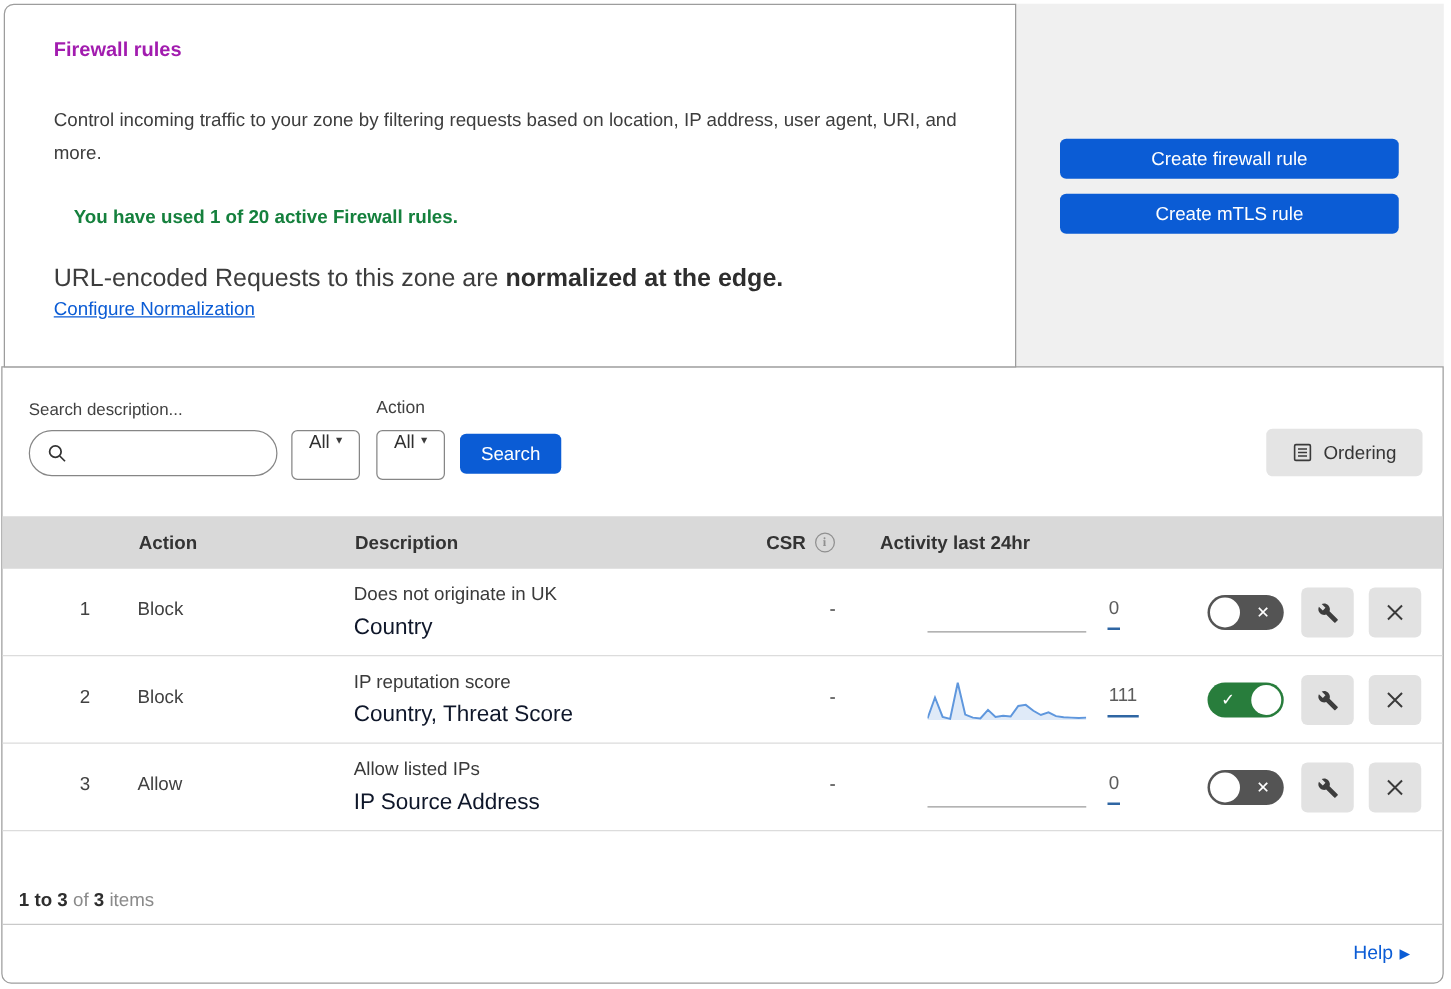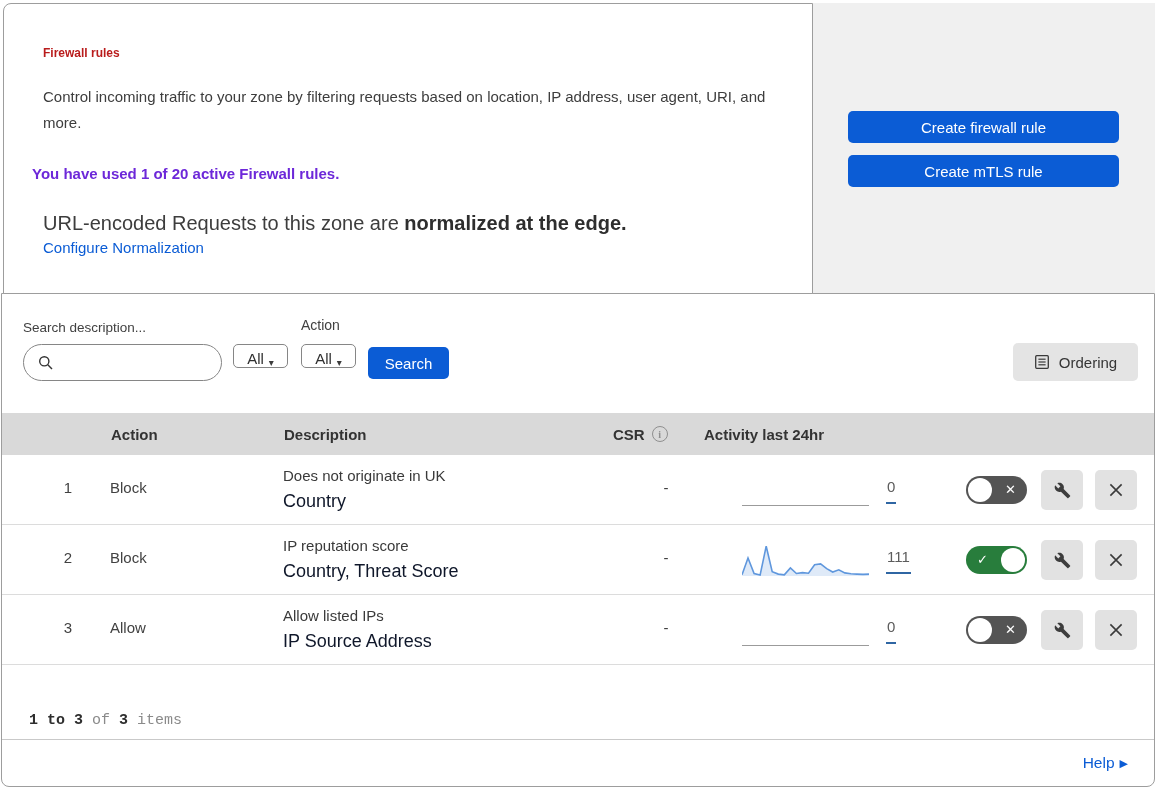--- a/index.html
+++ b/index.html
@@ -4,48 +4,48 @@
 <style>
   * { margin:0; padding:0; box-sizing:border-box; }
   html,body { background:#fff; }
   body { font-family:"Liberation Sans", sans-serif; color:#3b3b3b; }
   .page { position:relative; width:1161px; height:791px; background:#fff; overflow:hidden; }
 
   
   .gray-panel { position:absolute; left:812px; top:3px; width:343px; height:290px; background:#f0f0f0; }
   .top-card { position:absolute; left:3px; top:3px; width:810px; height:291px; background:#fff;
               border:1px solid #9d9d9d; border-radius:8px 0 0 0; z-index:2; }
-  .page-title { position:absolute; left:39px; top:42px; font-size:12px; font-weight:600; color:#b91c1c; }
+  .page-title { position:absolute; left:39px; top:28px; font-size:16px; font-weight:600; color:#a21caf; }
   .page-desc { position:absolute; left:39px; top:80px; width:745px; font-size:15px; line-height:26px; color:#3d3d3d; }
-  .usage-note { position:absolute; left:28px; top:161px; font-size:15px; font-weight:700; color:#6d28d9; }
+  .usage-note { position:absolute; left:55px; top:161px; font-size:15px; font-weight:700; color:#15803d; }
   .norm-line { position:absolute; left:39px; top:208px; font-size:20px; color:#3d3d3d; }
   .norm-line b { font-weight:700; color:#2e2e2e; }
-  .config-link { position:absolute; left:39px; top:235px; font-size:15px; color:#0b5cd5; cursor:pointer; }
+  .config-link { position:absolute; left:39px; top:235px; font-size:15px; color:#0b5cd5; text-decoration:underline; cursor:pointer; }
 
   .cta-btn { position:absolute; left:848px; width:271px; height:32px; background:#0b5cd5; color:#fff;
              font-size:15px; border:none; border-radius:5px; cursor:pointer; z-index:3;
              display:flex; align-items:center; justify-content:center; font-family:inherit; }
   .cta-firewall { top:111px; }
   .cta-mtls { top:155px; }
 
   
   .bottom-card { position:absolute; left:1px; top:293px; width:1154px; height:494px; background:#fff;
                  border:1px solid #9d9d9d; border-radius:0 0 8px 8px; }
 
   .filter-label { position:absolute; font-size:14px; color:#414141; }
   .lbl-search { left:21px; top:26px; font-size:13.5px;text-align:right; }
   .lbl-status { left:231px; top:23px;margin-top:32px; }
   .lbl-action { left:299px; top:23px; }
 
   .search-box { position:absolute; left:21px; top:50px; width:199px; height:37px;
                 border:1px solid #868686; border-radius:19px; background:#fff; display:flex; align-items:center; padding-left:14px; cursor:text; }
   .search-box input { border:none; outline:none; width:150px; font-size:14px; margin-left:8px; font-family:inherit; background:transparent; }
 
-  .dropdown { position:absolute; top:50px; height:24px; border:1px solid #868686; border-radius:5px; background:#fff;
-              display:flex; align-items:flex-end; justify-content:center; font-size:15px; color:#2f2f2f; cursor:pointer; }
+  .dropdown { position:absolute; top:50px; height:40px; border:1px solid #868686; border-radius:5px; background:#fff;
+              display:flex; align-items:flex-start; justify-content:center; font-size:15px; color:#2f2f2f; cursor:pointer; }
   .dd-status { left:231px; width:55px; }
   .dd-action { left:299px; width:55px; }
   .caret { font-size:10px; color:#3c3c3c; margin-left:5px; position:relative; top:1px; }
 
   .search-btn { position:absolute; left:366px; top:53px; width:81px; height:32px; background:#0b5cd5; color:#fff;
                 border:none; border-radius:5px; font-size:15px; cursor:pointer; font-family:inherit; }
 
   .ordering-btn { position:absolute; left:1011px; top:49px; width:125px; height:38px; background:#e4e4e4; color:#353535;
                   border:none; border-radius:5px; font-size:15px; cursor:pointer; font-family:inherit;
                   display:flex; align-items:center; justify-content:center; gap:9px; }
@@ -79,21 +79,21 @@
   .t-mark { flex:1; text-align:center; color:#fff; font-size:13px; line-height:28px; }
   .toggle.off .t-knob { order:0; } .toggle.off .t-mark { order:1; }
   .toggle.on  .t-mark { order:0; } .toggle.on  .t-knob { order:1; }
 
   .icon-btn { position:absolute; top:15px; width:42px; height:40px; background:#e2e2e2; border:none;
               border-radius:5px; cursor:pointer; display:flex; align-items:center; justify-content:center; }
   .btn-wrench { left:1039px; }
   .btn-close { left:1093px; }
 
   
-  .footer-text { position:absolute; left:27px; top:418px; font-size:15px; color:#8a8a8a;font-family:Liberation Mono, monospace; }
+  .footer-text { position:absolute; left:13px; top:418px; font-size:15px; color:#8a8a8a; }
   .footer-text b { color:#2e2e2e; font-weight:700; }
   .footer-divider { position:absolute; left:0; top:445px; width:100%; height:1px; background:#c9c9c9; }
   .help-link { position:absolute; right:26px; top:460px; font-size:15.5px; color:#0b5cd5; cursor:pointer; text-decoration:none; }
   .help-arrow { font-size:11px; margin-left:5px; position:relative; top:-1px; }
 </style>
 </head>
 <body>
 
 <div class="page">
 

